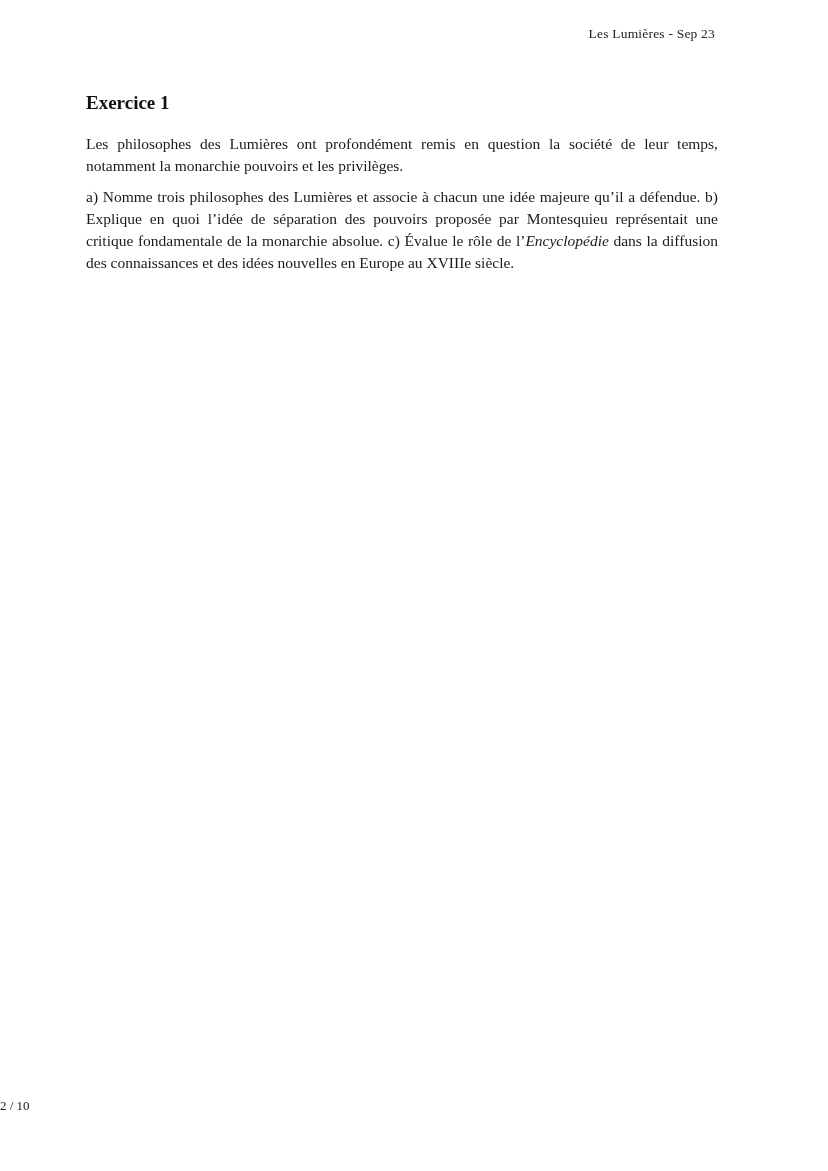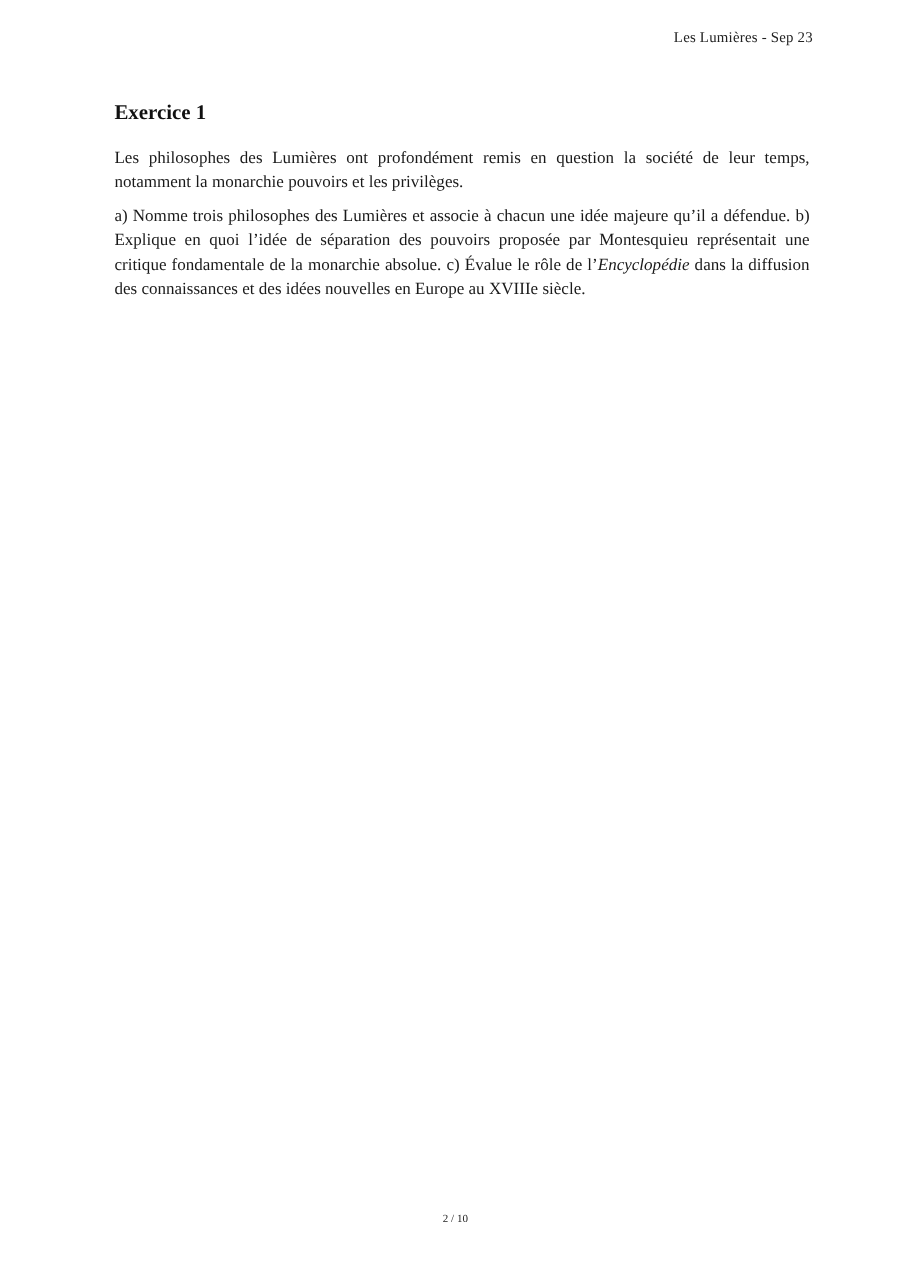--- a/index.html
+++ b/index.html
@@ -10,30 +10,30 @@
     height: 1171px;
     background: #ffffff;
     font-family: "Liberation Serif", "DejaVu Serif", serif;
     color: #1a1a1a;
     overflow: hidden;
   }
   .doc-header {
     position: absolute;
     top: 26px;
     left: 98px;
-    right: 89px;
+    right: 113px;
     text-align: right;
     font-size: 13.5px;
     letter-spacing: 0.2px;
     color: #222222;
   }
   .doc-content {
     position: absolute;
     top: 93px;
-    left: 104px;
+    left: 86px;
     width: 632px;
   }
   .exercise-heading {
     font-size: 19px;
     font-weight: bold;
     line-height: 1.1;
     margin-bottom: 19px;
     color: #111111;
   }
   .body-paragraph {
@@ -42,22 +42,22 @@
     text-align: justify;
     margin-bottom: 9px;
     color: #1a1a1a;
   }
   .body-paragraph em { font-style: italic; font-family: Liberation Serif, serif; }
   .doc-footer {
     position: absolute;
     bottom: 57px;
     left: 0;
     width: 100%;
-    text-align: center;
-    font-size: 10px;
+    text-align: left;
+    font-size: 13px;
     color: #222222;
   }
 </style>
 </head>
 <body>
 
 <div class="page">
 
   <div class="doc-header">
     <span>Les Lumières - Sep 23</span>

